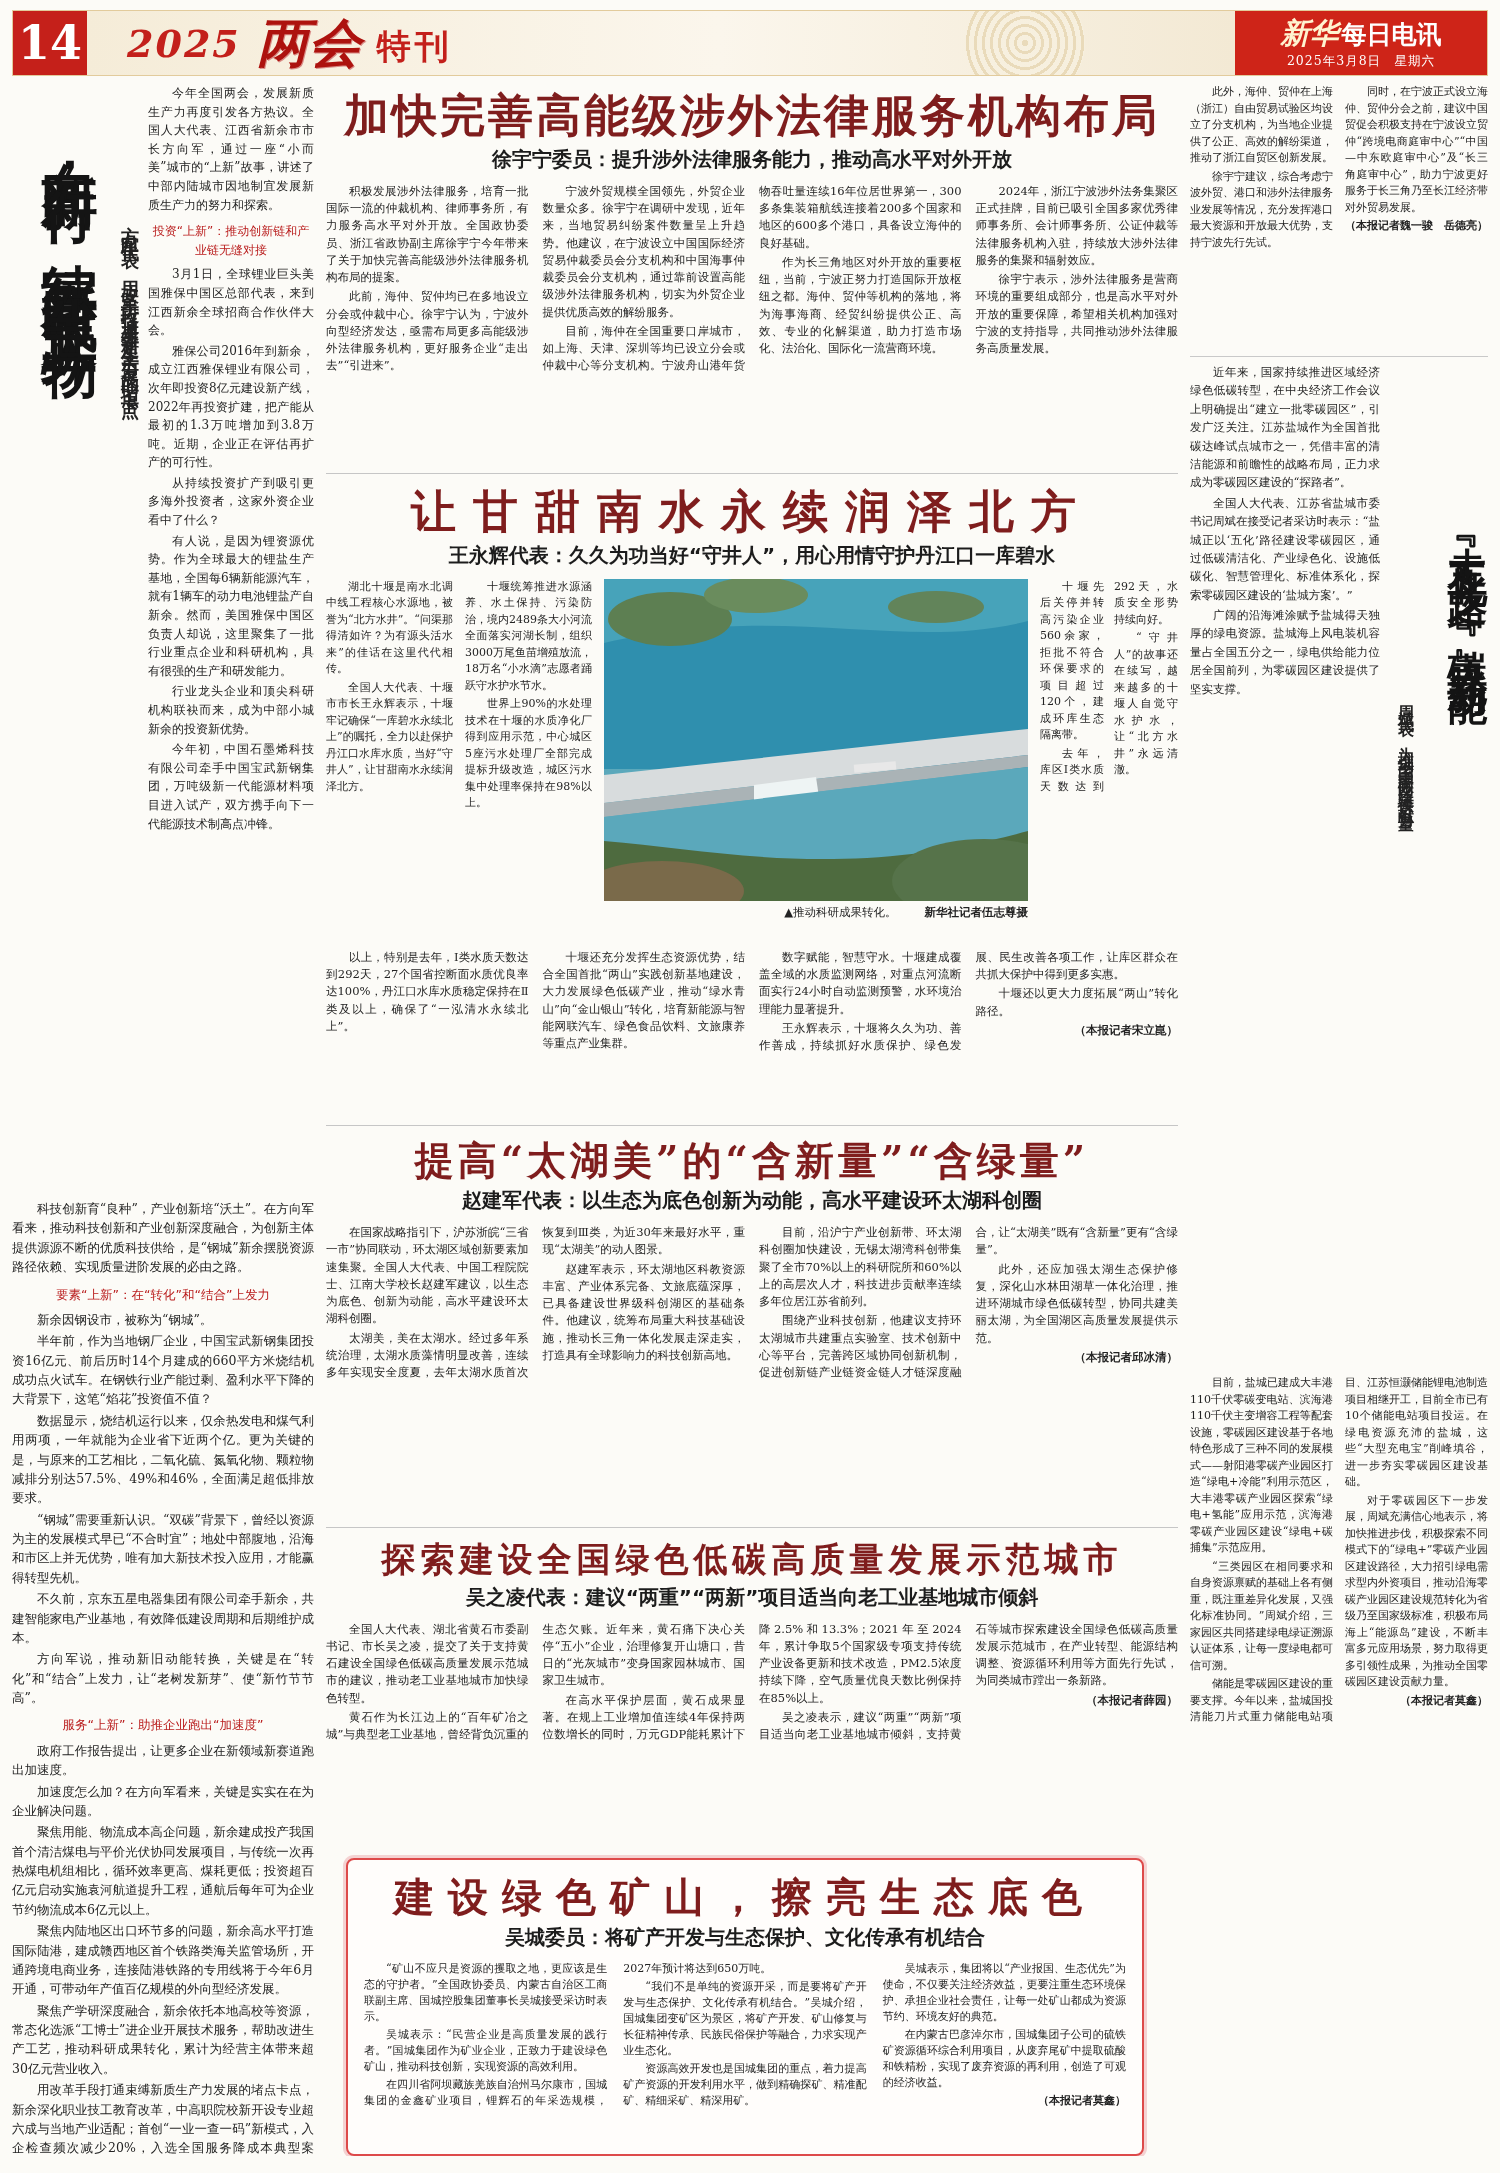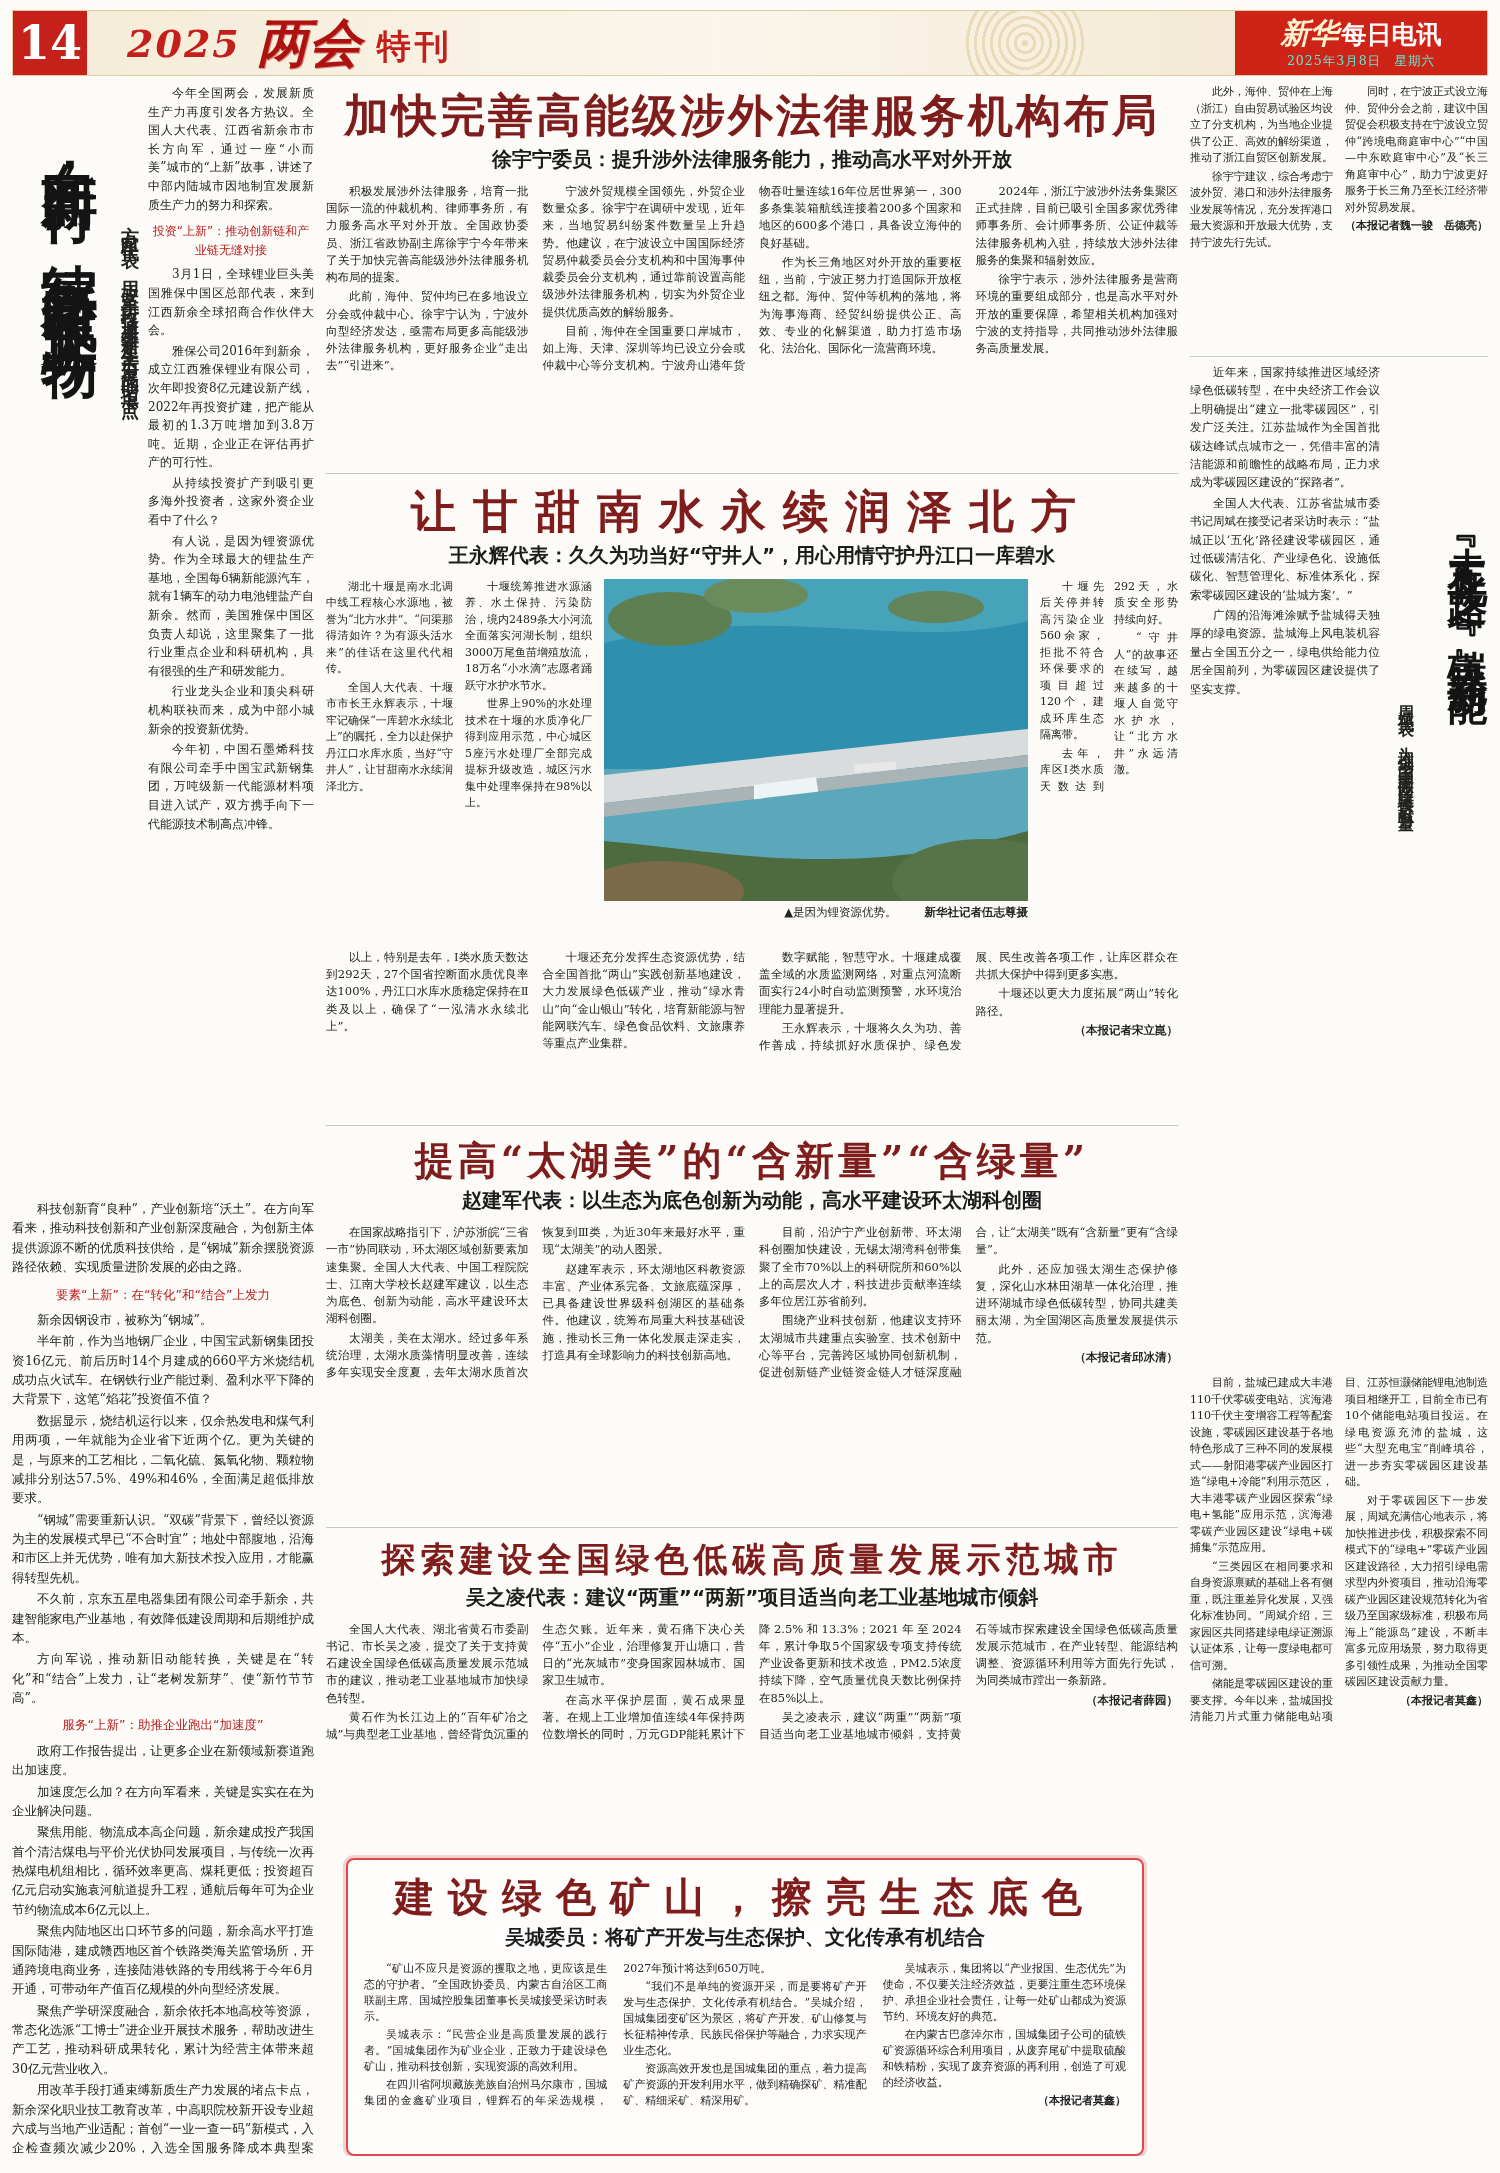--- a/index.html
+++ b/index.html
@@ -15,21 +15,21 @@
   .ed-year{color:#c3201b;font-size:38px;font-weight:bold;font-style:italic;letter-spacing:2px;}
   .ed-brand{color:#ad120e;font-size:52px;font-weight:900;font-style:italic;line-height:1;
             text-shadow:1px 1px 0 #d98c86;}
   .ed-suffix{color:#c3201b;font-size:34px;font-weight:bold;letter-spacing:4px;margin-top:8px;}
   .swirl{position:absolute;right:150px;top:-28px;width:120px;height:120px;border-radius:50%;
          background:repeating-radial-gradient(circle at 50% 50%,#e7d7b4 0 3px,#f7f0df 3px 8px);opacity:.85;}
   .masthead{width:252px;background:#ce2418;color:#fff;display:flex;flex-direction:column;
             align-items:center;justify-content:center;line-height:1.15;}
   .mh-title{font-size:25px;font-weight:bold;white-space:nowrap;}
   .mh-script{font-style:italic;color:#fff3d0;font-size:29px;margin-right:3px;}
-  .mh-date{font-size:12.5px;color:#5eead4;margin-top:4px;letter-spacing:1px;}
+  .mh-date{font-size:12.5px;color:#ffffff;margin-top:4px;letter-spacing:1px;}
   
   .content{display:flex;gap:12px;height:2072px;}
   .col-left{width:302px;display:flex;flex-direction:column;overflow:hidden;}
   .col-main{flex:1;display:flex;flex-direction:column;overflow:hidden;}
   .col-right{width:298px;display:flex;flex-direction:column;overflow:hidden;}
   
   p{margin:0 0 2px;text-indent:2em;font-size:11.5px;line-height:1.5;text-align:justify;}
   .subhead{font-family:"DejaVu Sans","Liberation Sans",sans-serif;font-weight:normal;text-align:center;
            text-indent:0;font-size:13px;margin:8px 0 6px;color:#b91c1c;}
   .byline{font-weight:bold;text-align:right;text-indent:0;}
@@ -188,21 +188,21 @@
               <polygon points="0,196 424,150 424,176 0,224" fill="#d8dcdd"></polygon>
               <polygon points="0,224 424,176 424,188 0,238" fill="#aab3b6"></polygon>
               <polygon points="150,206 212,198 217,232 150,242" fill="#eef4f4"></polygon>
               <polygon points="0,238 424,188 424,322 0,322" fill="#5ba8bb"></polygon>
               <path d="M0 322 L0 262 C120 272 240 302 424 252 L424 322 Z" fill="#4e6b3f"></path>
               <ellipse cx="380" cy="302" rx="92" ry="42" fill="#56734a"></ellipse>
               <ellipse cx="58" cy="312" rx="82" ry="30" fill="#7a6a4a"></ellipse>
               <rect x="250" y="184" width="42" height="8" fill="#e8e8e8" transform="rotate(-5 271 188)"></rect>
             </svg>
             <figcaption>
-              <span>▲是因为锂资源优势。</span><span class="credit">新华社记者伍志尊摄</span>
+              <span>▲推动科研成果转化。</span><span class="credit">新华社记者伍志尊摄</span>
             </figcaption>
           </figure>
           <div class="water-right">
             <p>十堰先后关停并转高污染企业560余家，拒批不符合环保要求的项目超过120个，建成环库生态隔离带。</p>
             <p>去年，库区Ⅰ类水质天数达到292天，水质安全形势持续向好。</p>
             <p>“守井人”的故事还在续写，越来越多的十堰人自觉守水护水，让“北方水井”永远清澈。</p>
           </div>
         </div>
         <div class="water-bottom">
           <p>以上，特别是去年，Ⅰ类水质天数达到292天，27个国省控断面水质优良率达100%，丹江口水库水质稳定保持在Ⅱ类及以上，确保了“一泓清水永续北上”。</p>

